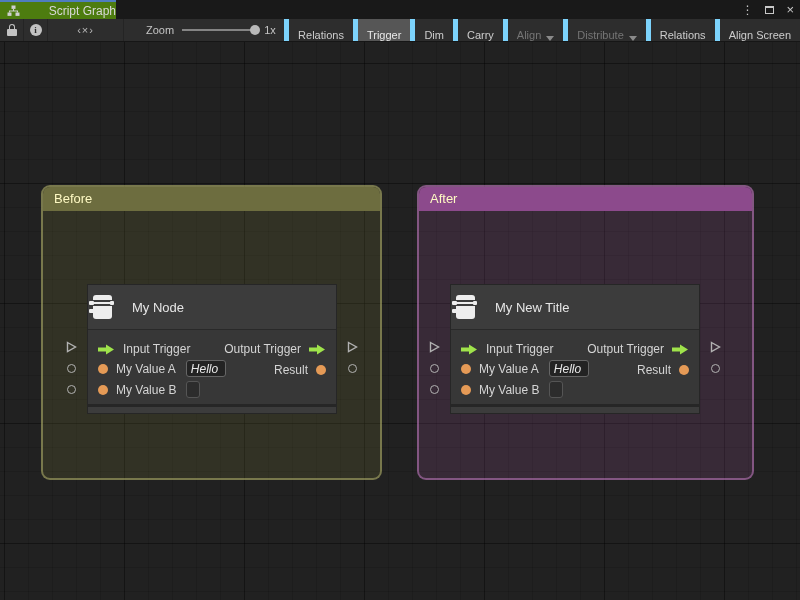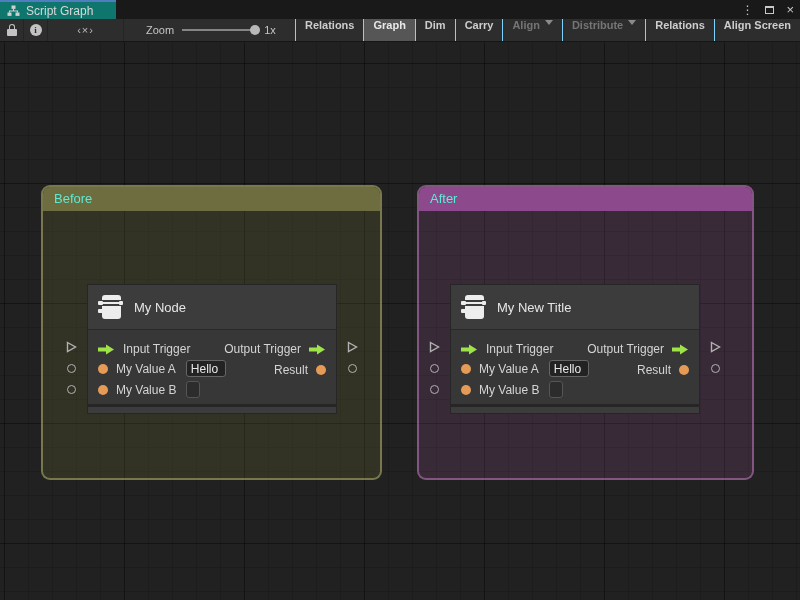--- a/index.html
+++ b/index.html
@@ -2,45 +2,45 @@
 <html><head>
 <meta charset="utf-8">
 <style>
   * { margin:0; padding:0; box-sizing:border-box; }
   html,body { width:800px; height:600px; overflow:hidden; background:#191919;
               font-family:"Liberation Sans", sans-serif; }
 
   
   .tabbar { position:relative; height:19px; background:#191919; }
   .tab { position:absolute; left:0; top:0; width:116px; height:19px;
-         background:#0f766e; border-top:2px solid #4f7dbf;
+         background:#4d7c0f; border-top:2px solid #4f7dbf;
          display:flex; align-items:center; gap:6px; padding-left:7px;
-         color:#d8d8d8; font-size:12px; }
+         color:#d8d8d8; font-size:12px;justify-content:space-between; }
   .win-controls { position:absolute; right:6px; top:0; height:19px;
                   display:flex; align-items:center; gap:12px; color:#c8c8c8; }
   .kebab { font-size:12px; line-height:1; color:#c8c8c8; }
   .maxbox { width:9px; height:8px; border:1px solid #c8c8c8; border-top:2px solid #c8c8c8; }
   .closex { font-size:13px; line-height:1; color:#c8c8c8; }
 
   
   .toolbar { height:23px; background:#2d2d2d; border-bottom:1px solid #161616;
              display:flex; align-items:stretch; font-size:11px; color:#c9c9c9;
              white-space:nowrap; overflow:hidden; }
   .tbtn { display:flex; align-items:center; justify-content:center;
           border-right:1px solid #242424; padding:0 6px; }
   .tbtn.iconbtn { width:24px; padding:0; }
   .codebtn { width:76px; color:#b9b9b9; font-size:11px; letter-spacing:1px; }
   .graphname { display:flex; align-items:center; gap:7px; padding:0 10px 0 8px; color:#cecece; }
   .zoomwrap { display:flex; align-items:center; gap:8px; margin-left:22px; color:#c4c4c4; }
   .slider { position:relative; width:74px; height:2px; background:#858585; }
   .slider .handle { position:absolute; right:-4px; top:-4px; width:10px; height:10px;
                     border-radius:50%; background:#b8b8b8; }
   .rightbtns { margin-left:auto; display:flex; align-items:stretch; }
-  .rbtn { display:flex; align-items:flex-start; gap:5px; padding:0 9px;
-          border-left:1px solid #7dd3fc; color:#cdcdcd;font-weight:bold; }
+  .rbtn { display:flex; align-items:flex-end; gap:5px; padding:0 9px;
+          border-left:5px solid #7dd3fc; color:#cdcdcd; }
   .rbtn.active { background:#565656; color:#e8e8e8; }
   .rbtn.disabled { color:#757575; }
   .caret { width:0; height:0; border-left:4px solid transparent;
            border-right:4px solid transparent; border-top:5px solid #8a8a8a; margin-top:1px; }
   
   .lock { position:relative; width:10px; height:12px; }
   .lock .shackle { position:absolute; left:2px; top:0; width:6px; height:6px;
                    border:1.5px solid #c3c3c3; border-bottom:none; border-radius:3px 3px 0 0; }
   .lock .bodyp { position:absolute; left:0; top:5px; width:10px; height:7px;
                  background:#c3c3c3; border-radius:1px; }
@@ -59,42 +59,42 @@
             background-size:120px 120px,120px 120px,24px 24px,24px 24px;
             background-position:4px 21px,4px 21px,4px 21px,4px 21px;
             overflow:hidden; }
 
   .group { position:absolute; top:143px; height:295px; border-radius:9px; }
   .group.before { left:41px;  width:341px; background:rgba(140,140,60,0.16);
                   border:2px solid rgba(178,178,110,0.55); }
   .group.after  { left:417px; width:337px; background:rgba(185,95,180,0.15);
                   border:2px solid rgba(205,130,205,0.5); }
   .group-header { height:24px; border-radius:7px 7px 0 0; padding:4px 0 0 11px;
-                  font-size:13px; color:#5eead4; }
+                  font-size:13px; color:#fef9c3; }
   .before .group-header { background:#6d6d3f; }
   .after  .group-header { background:#8c4a8c; }
 
   
   .node { position:absolute; top:97px; width:250px; background:#3b3b3b;
           border:1px solid #262626; }
   .before .node { left:44px; }
   .after  .node { left:31px; }
-  .node-header { height:45px; display:flex; align-items:center; gap:11px;
-                 padding-left:10px; background:#3c3c3c; border-bottom:1px solid #292929; }
+  .node-header { height:45px; display:flex; align-items:center; gap:18px;
+                 padding-left:1px; background:#3c3c3c; border-bottom:1px solid #292929; }
   .node-title { font-size:13px; color:#e6e6e6; }
   .ports { background:#373737; padding:5px 0 6px; }
   .port-row { height:21px; display:flex; align-items:flex-end; padding:0 10px;
               font-size:12px; color:#d4d4d4; }
   .pleft  { display:flex; align-items:center; gap:8px; }
   .pright { margin-left:auto; display:flex; align-items:center; gap:8px; }
   .vdot { width:10px; height:10px; border-radius:50%; background:#e59a56; }
   .pinput { background:#232323; border:1px solid #666; border-radius:3px;
             height:17px; font-size:12px; color:#e8e8e8; padding:0 4px;
             font-family:"Liberation Sans",sans-serif; margin-left:2px; }
-  .pinput.hello { width:40px; }
+  .pinput.hello { width:40px;font-style:italic; }
   .pinput.empty { width:14px; background:#2c2c2c; border-color:#555; }
   .node-footer { height:9px; background:#3c3c3c; border-top:3px solid #262626; }
 
   
   .ext { position:absolute; }
   .ext.tri-l { left:-22px; top:56px; }   .ext.tri-r { right:-22px; top:56px; }
   .ext.cir-l1 { left:-21px; top:79px; }  .ext.cir-l2 { left:-21px; top:100px; }
   .ext.cir-r1 { right:-21px; top:79px; }
   .extcircle { width:9px; height:9px; border-radius:50%; border:1.4px solid #b2b2b2; }
 
@@ -149,21 +149,21 @@
     <span class="slider">
       <span class="handle"></span>
     </span>
     <span>1x</span>
   </div>
   <div class="rightbtns">
     <div class="rbtn">
       <span>Relations</span>
       </div>
     <div class="rbtn active">
-      <span>Graph</span>
+      <span>Trigger</span>
       </div>
     <div class="rbtn">
       <span>Dim</span>
       </div>
     <div class="rbtn">
       <span>Carry</span>
       </div>
     <div class="rbtn disabled">
       <span>Align</span>
       <span class="caret"></span>

